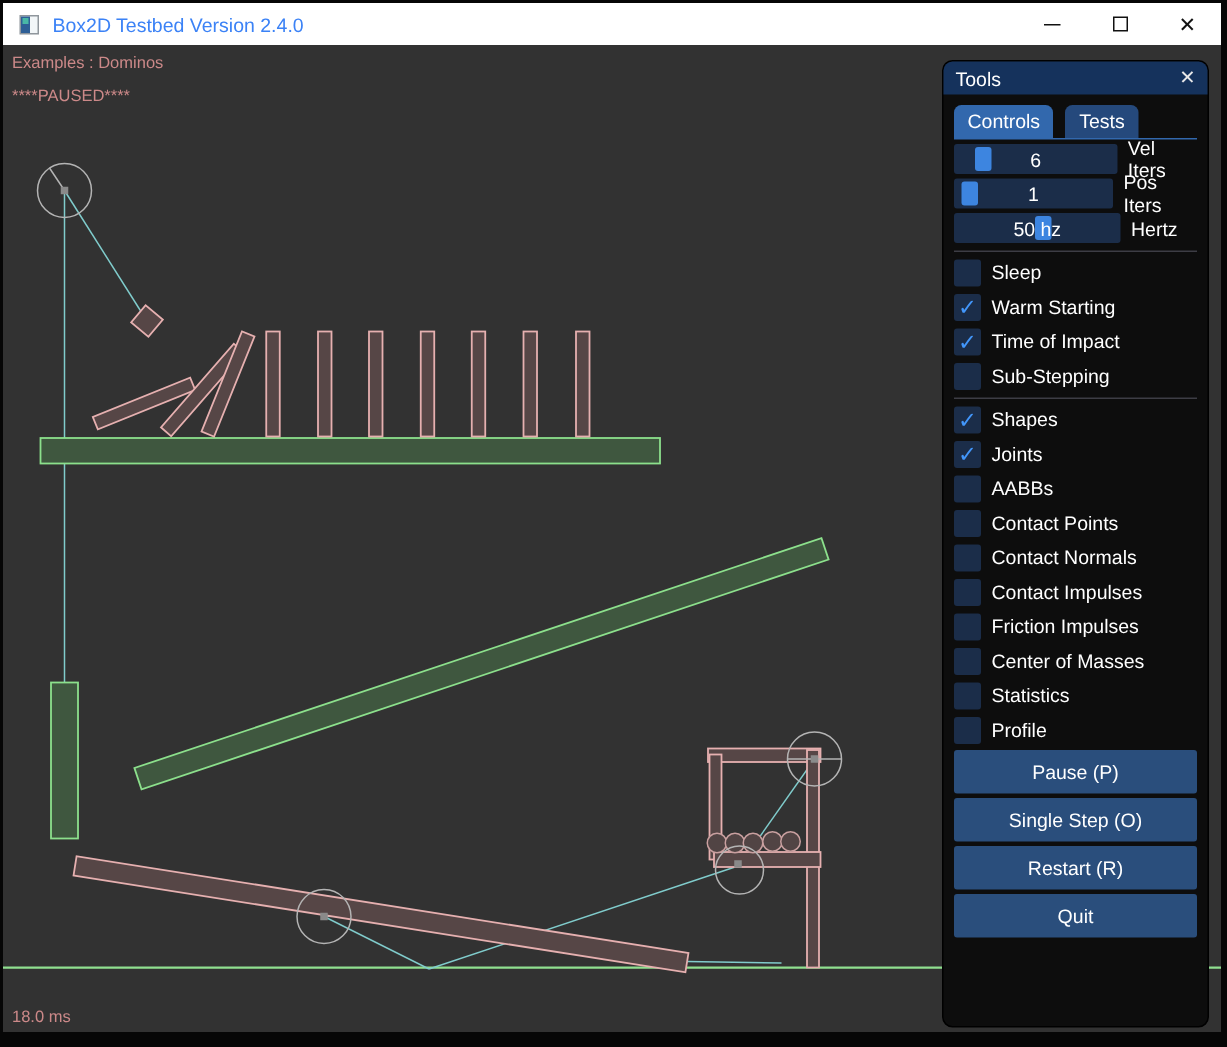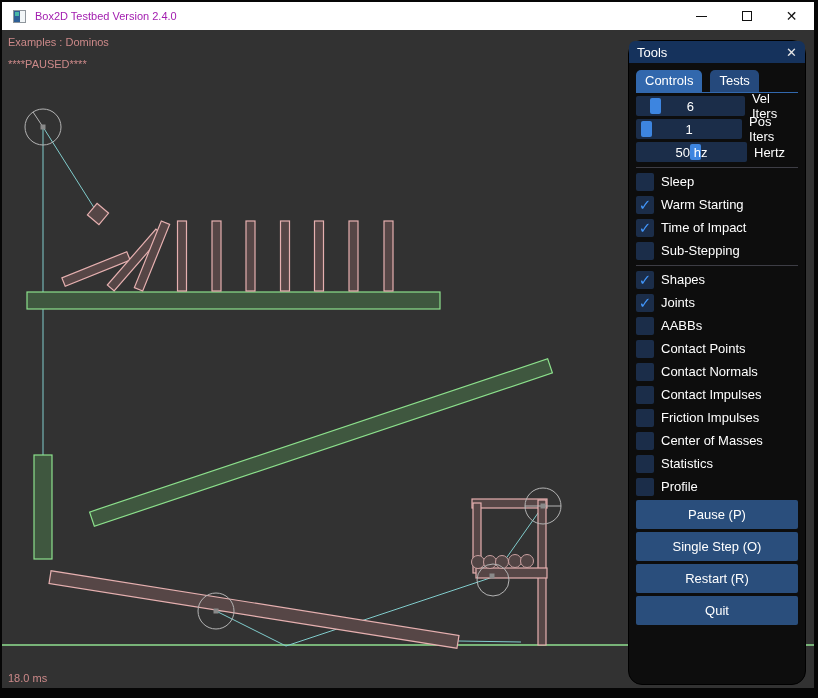--- a/index.html
+++ b/index.html
@@ -6,21 +6,21 @@
   *{box-sizing:border-box;}
   #stage{position:relative;width:818px;height:698px;background:#060606;overflow:hidden;
          font-family:"Liberation Sans","DejaVu Sans",sans-serif;-webkit-font-smoothing:antialiased;}
 
   
   .titlebar{position:absolute;left:2px;top:2px;width:812px;height:28px;background:#ffffff;
             display:flex;align-items:center;color:#000;}
   .app-icon{width:13px;height:13px;margin-left:11px;border:1px solid #8f969c;background:#f2f6f8;position:relative;}
   .app-icon .ic-a{position:absolute;left:0;top:0;width:6px;height:11px;background:#2e5f96;}
   .app-icon .ic-b{position:absolute;left:1px;top:1px;width:4px;height:4px;background:#49b8a6;}
-  .title-text{margin-left:9px;font-size:11px;color:#a21caf;}
+  .title-text{margin-left:9px;font-size:13px;color:#3b82f6;}
   .win-btns{margin-left:auto;display:flex;height:100%;}
   .win-btn{width:45px;height:100%;display:flex;align-items:center;justify-content:center;color:#111;}
   .glyph-min{width:11px;height:1px;background:#111;}
   .glyph-max{width:10px;height:10px;border:1px solid #111;}
   .glyph-close{font-size:14px;line-height:1;}
 
   
   svg#scene{position:absolute;left:2px;top:30px;}
   .hud{position:absolute;font-size:11px;color:var(--text-salmon);}
   .hud-example{left:8px;top:36px;}
@@ -30,21 +30,21 @@
   .sg{stroke:var(--static-green);fill:var(--static-green-fill);stroke-width:1.2;}
   .pk{stroke:var(--dynamic-pink);fill:var(--dynamic-pink-fill);stroke-width:1.2;}
   .jn{stroke:var(--joint-cyan);stroke-width:1;fill:none;}
   .gc{stroke:var(--circle-gray);fill:none;stroke-width:1;}
   .ball{stroke:var(--ball-stroke);fill:var(--ball-fill);stroke-width:1;}
   .anchor{fill:var(--anchor-gray);}
   .groundline{stroke:var(--ground-green);stroke-width:1.5;}
 
   
   .panel{position:absolute;left:628px;top:40px;width:178px;height:645px;background:var(--panel-bg);
-         border:1px solid #000;border-radius:14px;color:#fff;font-size:13px;}
+         border:1px solid #000;border-radius:7px;color:#fff;font-size:13px;}
   .panel-title{height:22px;background:var(--panel-title-bg);border-radius:6px 6px 0 0;
                display:flex;align-items:center;padding:0 8px;}
   .panel-title .close{margin-left:auto;font-size:13px;color:#e8e8e8;cursor:default;}
   .panel-body{padding:5px 7px 0 7px;}
 
   .tabbar{display:flex;gap:8px;margin-top:2px;border-bottom:1px solid var(--tab-active);padding-bottom:0;}
   .tab{padding:3px 9px 4px 9px;border-radius:5px 5px 0 0;background:var(--tab-inactive);}
   .tab.active{background:var(--tab-active);}
 
   .srow{display:flex;align-items:center;margin-top:3px;height:20px;}

